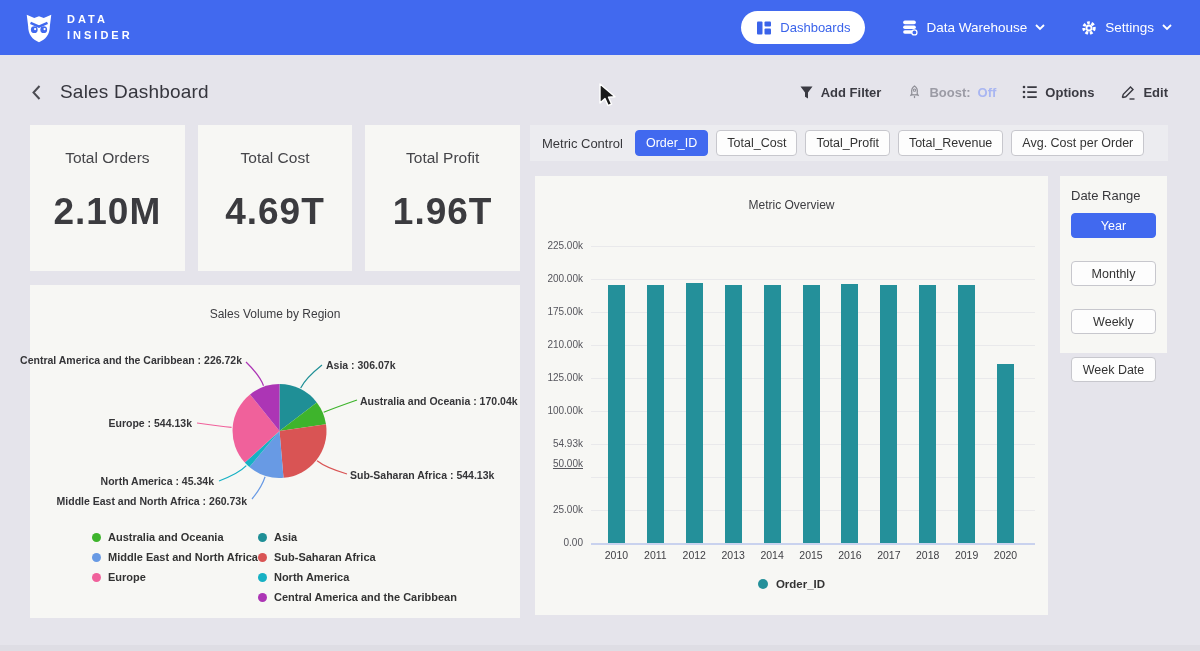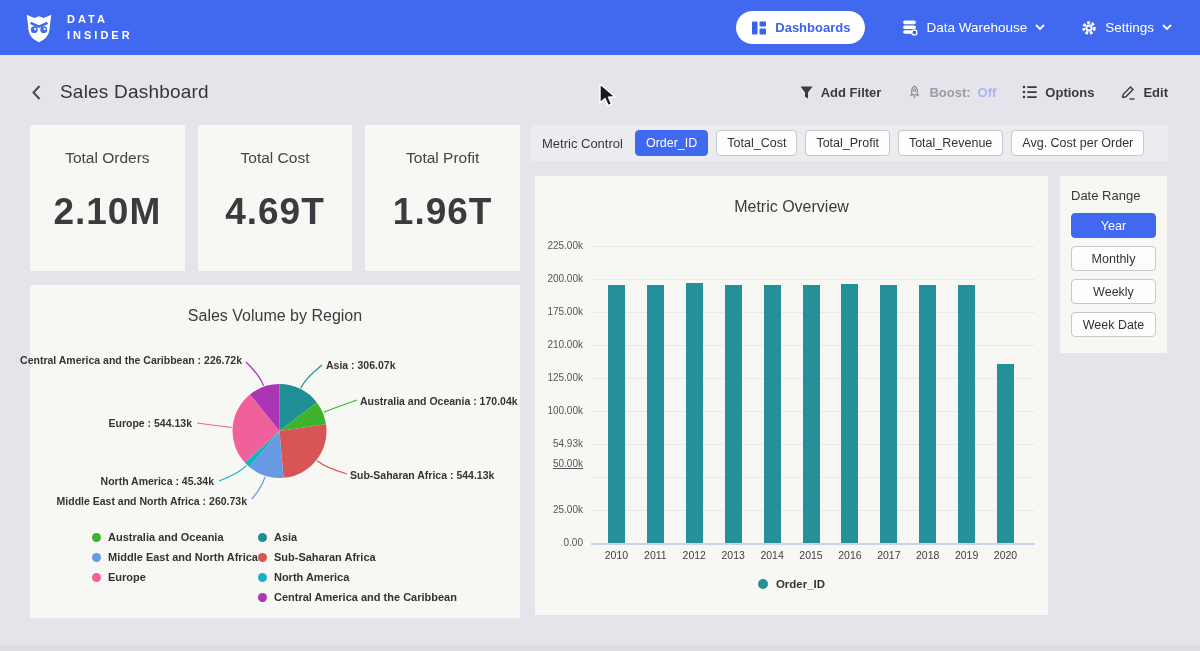--- a/index.html
+++ b/index.html
@@ -5,39 +5,39 @@
   html,body{margin:0;padding:0}
   body{width:1200px;height:651px;overflow:hidden;background:#e5e4eb;position:relative;
        font-family:"Liberation Sans",sans-serif}
   
   .topnav{height:55px;background:#4169ef;display:flex;justify-content:space-between;
           align-items:center;padding:0 28px 0 22px;box-sizing:border-box}
   .brand{display:flex;gap:11px;cursor:pointer}
   .brand-text div{color:#fff;font-size:11px;font-weight:bold;letter-spacing:3px;line-height:1.5}
   .topnav-right{display:flex;align-items:center;gap:36px}
   .pill{display:flex;align-items:center;gap:8px;background:#fff;color:#3a63ea;border:none;
-        border-radius:17px;height:33px;padding:0 15px;font-size:13px;font-weight:bold;
+        border-radius:17px;height:33px;padding:0 15px;font-size:13px;font-weight:normal;
         font-family:inherit;cursor:pointer}
   .navlink{display:flex;align-items:center;gap:8px;background:none;border:none;color:#fff;
            font-size:13.5px;font-family:inherit;cursor:pointer;padding:0}
   
   .page-header{display:flex;align-items:center;padding:26px 32px 22px 30px}
   .back-btn{background:none;border:none;padding:0;margin-right:18px;cursor:pointer;display:flex}
   .page-title{font-size:19px;font-weight:500;color:#35353d;margin:0;letter-spacing:.2px}
   .header-actions{margin-left:auto;display:flex;gap:26px;align-items:center}
   .action{display:flex;align-items:center;gap:7px;background:none;border:none;font-family:inherit;
           font-size:13px;font-weight:600;color:#3a3a42;cursor:pointer;padding:0}
   .boost-label{color:#9b9ba5}
   .boost-value{color:#a9b6f2}
   
   .content{display:flex;padding:0 32px 0 30px;gap:10px}
   .left-col{width:490px;flex:none}
   .right-col{flex:1;min-width:0}
   .panel{background:#f7f7f4;position:relative}
-  .panel-title{position:absolute;top:22px;left:0;right:0;text-align:center;font-size:16px;
+  .panel-title{position:absolute;top:22px;left:0;right:0;text-align:center;font-size:12px;
                font-weight:500;color:#3c3c40;margin:0}
   
   .kpi-row{display:flex;gap:13px}
   .kpi-card{width:155px;height:146px;background:#f7f7f4;display:flex;flex-direction:column;
             align-items:center;padding-top:24px;box-sizing:border-box;gap:24px}
   .kpi-label{font-size:15.5px;color:#454549}
   .kpi-value{font-size:37px;font-weight:bold;color:#3b3b3f;letter-spacing:1px}
   
   .pie-panel{margin-top:14px;height:333px}
   .pie-svg{position:absolute;left:0;top:0}
@@ -64,21 +64,21 @@
   .gridline.zero{background:#c9d2ee;height:2px}
   .ytick{position:absolute;left:0;width:48px;text-align:right;font-size:10px;color:#55555c}
   .bar{position:absolute;width:17px;cursor:pointer}
   .xtick{position:absolute;top:373px;width:40px;text-align:center;font-size:10.5px;color:#3f3f44}
   .bar-legend{position:absolute;left:0;right:0;top:402px;display:flex;justify-content:center;
               align-items:center;gap:8px;font-size:11.5px;font-weight:bold;color:#333;cursor:pointer}
   .bar-legend .dot{width:10px;height:10px}
   
   .date-panel{width:107px;background:#f7f7f4;height:177px;padding:12px 11px;box-sizing:border-box;flex:none}
   .date-title{font-size:13px;color:#38383c;margin-bottom:10px}
-  .date-btn{display:block;width:100%;height:25px;margin-bottom:8px;border-radius:4px;
+  .date-btn{display:block;width:100%;height:25px;margin-bottom:23px;border-radius:4px;
             background:#fdfdfd;border:1px solid #c7c7cd;font-size:12.5px;color:#333;
             font-family:inherit;cursor:pointer}
   .date-btn.selected{background:#4169ef;border-color:#4169ef;color:#fff}
   .bottom-strip{position:absolute;left:0;right:0;bottom:0;height:6px;background:#dedde4}
   .cursor{position:absolute;left:598px;top:83px;pointer-events:none;z-index:9}
 </style>
 </head>
 <body>
 
 <header class="topnav">

